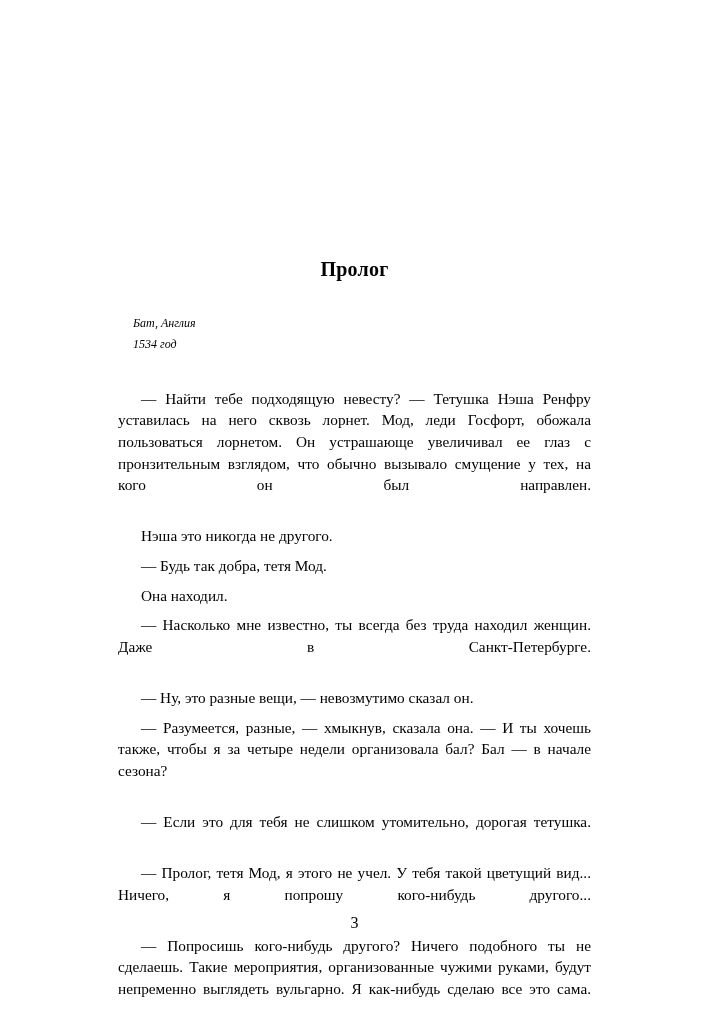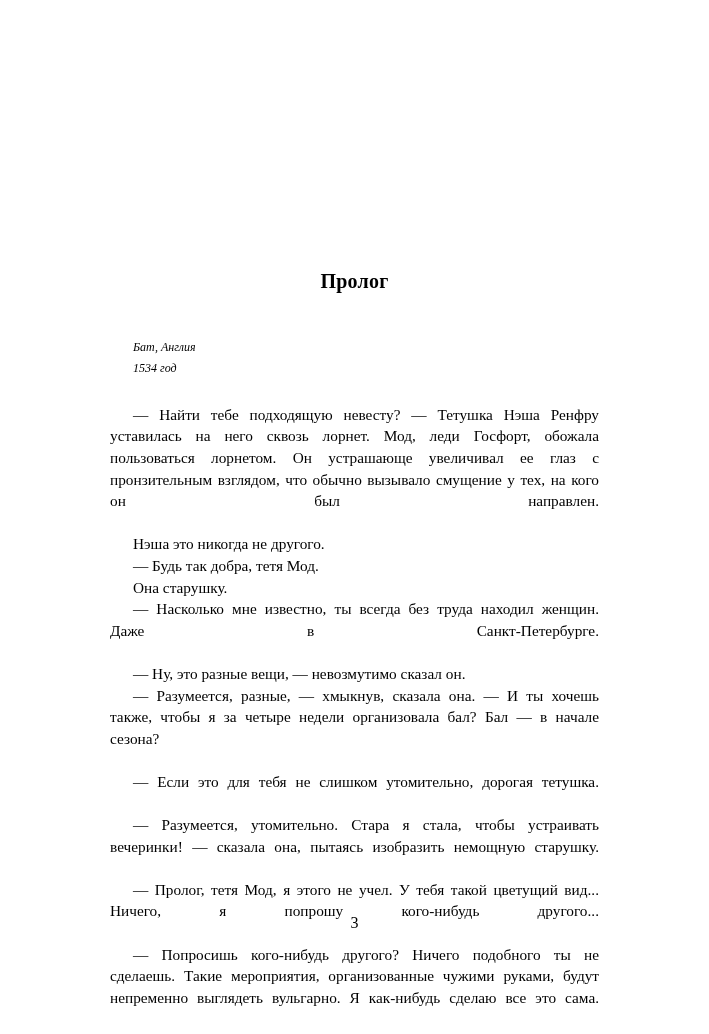--- a/index.html
+++ b/index.html
@@ -23,21 +23,21 @@
 
   
   .content {
     position: absolute;
     left: 110px;
     top: 0;
     width: 489px;
   }
 
   .chapter-title {
-    margin: 12px;
+    margin: 0;
     padding: 0;
     text-align: center;
     font-size: 20px;
     font-weight: bold;
     letter-spacing: 0.2px;
     line-height: 1.1;
     padding-top: 258px;
   }
 
   .setting {
@@ -52,21 +52,21 @@
 
   .setting.first {
     padding-top: 33px;
   }
 
   .body-block {
     padding-top: 24px;
   }
 
   .para {
-    margin: 0;
+    margin: 8px;
     padding: 0;
     font-size: 15.3px;
     line-height: 21.6px;
     text-align: justify;
     text-indent: 23px;
     hyphens: manual;
     -webkit-hyphens: manual;
   }
 
   
@@ -101,26 +101,25 @@
     <h1 class="chapter-title">Пролог</h1>
 
     <p class="setting first">Бат, Англия</p>
 
     <p class="setting">1534 год</p>
 
     <div class="body-block">
       <p class="para">— Найти тебе подходящую невесту? — Тетушка Нэша Ренфру уставилась на него сквозь лорнет. Мод, леди Госфорт, обожала пользоваться лорнетом. Он устрашающе увеличивал ее глаз с пронзительным взглядом, что обычно вызывало сму­щение у тех, на кого он был направлен.</p>
       <p class="para nojust">Нэша это никогда не другого.</p>
       <p class="para nojust">— Будь так добра, тетя Мод.</p>
-      <p class="para nojust">Она старушку.</p>
+      <p class="para nojust">Она находил.</p>
       <p class="para">— Насколько мне известно, ты всегда без труда находил женщин. Даже в Санкт-Петербурге.</p>
       <p class="para nojust">— Ну, это разные вещи, — невозмутимо сказал он.</p>
       <p class="para">— Разумеется, разные, — хмыкнув, сказала она. — И ты хочешь также, чтобы я за четыре недели организовала бал? Бал — в начале сезона?</p>
       <p class="para">— Если это для тебя не слишком утомительно, дорогая тетушка.</p>
-      <p class="para">— Разумеется, утомительно. Стара я стала, чтобы устраи­вать вечеринки! — сказала она, пытаясь изобразить немощ­ную старушку.</p>
       <p class="para">— Пролог, тетя Мод, я этого не учел. У тебя такой цвету­щий вид... Ничего, я попрошу кого-нибудь другого...</p>
       <p class="para">— Попросишь кого-нибудь другого? Ничего подобного ты не сделаешь. Такие мероприятия, организованные чужими руками, будут непременно выглядеть вульгарно. Я как-нибудь сделаю все это сама.</p>
     </div>
 
   </div>
 
   <div class="folio">3</div>
 
 </div>
 

